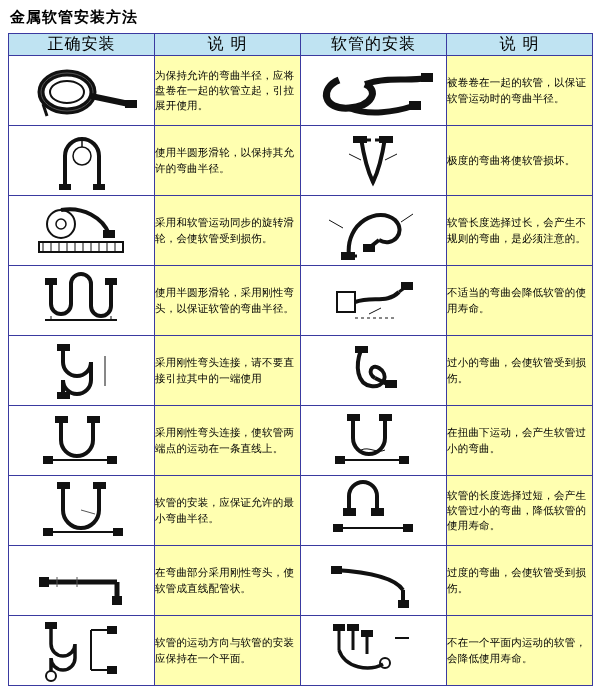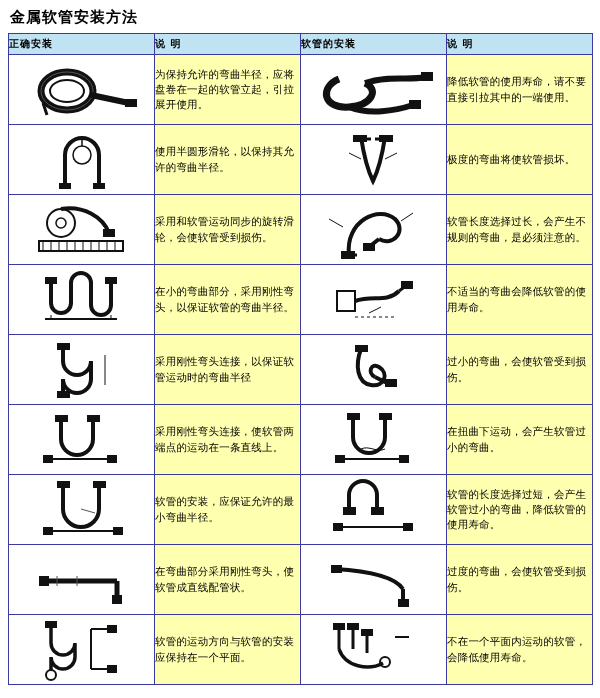--- a/index.html
+++ b/index.html
@@ -35,24 +35,24 @@
     border: 1px solid #2a2a8a;
   }
   table.hose-table td, table.hose-table th {
     border: 1px solid #3a3aa0;
     padding: 0;
     vertical-align: middle;
   }
   thead th {
     background: #bfe3f2;
     color: #000;
-    font-size: 10px;
-    font-weight: bold;
+    font-size: 16px;
+    font-weight: normal;
     height: 20px;
-    text-align: left;
+    text-align: center;
     letter-spacing: 1px;
   }
   .col-img { width: 146px; }
   .col-txt { width: 146px; }
   td.img-cell {
     background: #ffffff;
     text-align: center;
     position: relative;
   }
   td.txt-cell {
@@ -111,21 +111,21 @@
         <td class="txt-cell">为保持允许的弯曲半径，应将盘卷在一起的软管立起，引拉展开使用。</td>
         <td class="img-cell">
           <svg class="fig" width="130" height="62" viewBox="0 0 130 62">
             <path d="M30 20 C10 28 14 50 40 48 C64 46 70 30 56 24" fill="none" stroke="#111" stroke-width="7"></path>
             <path d="M56 24 C80 16 100 22 116 18" fill="none" stroke="#111" stroke-width="6"></path>
             <rect x="112" y="13" width="12" height="9" fill="#111"></rect>
             <path d="M40 48 C60 56 86 52 104 46" fill="none" stroke="#111" stroke-width="6"></path>
             <rect x="100" y="41" width="12" height="9" fill="#111"></rect>
           </svg>
         </td>
-        <td class="txt-cell">降低软管的使用寿命，请不要直接引拉其中的一端使用。</td>
+        <td class="txt-cell">被卷卷在一起的软管，以保证软管运动时的弯曲半径。</td>
       </tr>
 
       <tr class="r">
         <td class="img-cell">
           <svg class="fig" width="130" height="62" viewBox="0 0 130 62">
             <path d="M48 56 L48 26 A17 17 0 0 1 82 26 L82 56" fill="none" stroke="#111" stroke-width="4"></path>
             <circle cx="65" cy="26" r="9" fill="none" stroke="#111" stroke-width="1.5"></circle>
             <path d="M44 56 h8 M78 56 h8" stroke="#111" stroke-width="3"></path>
             <rect x="42" y="54" width="12" height="6" fill="#111"></rect>
             <rect x="76" y="54" width="12" height="6" fill="#111"></rect>
@@ -174,21 +174,21 @@
         <td class="img-cell">
           <svg class="fig" width="130" height="62" viewBox="0 0 130 62">
             <path d="M34 12 L34 34 A10 10 0 0 0 54 34 L54 14" fill="none" stroke="#111" stroke-width="4"></path>
             <path d="M54 14 A10 10 0 0 1 74 14 L74 36 A10 10 0 0 0 94 36 L94 14" fill="none" stroke="#111" stroke-width="4"></path>
             <path d="M28 50 h72" stroke="#111" stroke-width="2"></path>
             <rect x="28" y="8" width="12" height="7" fill="#111"></rect>
             <rect x="88" y="8" width="12" height="7" fill="#111"></rect>
             <path d="M34 50 v-4 M94 50 v-4" stroke="#111" stroke-width="1"></path>
           </svg>
         </td>
-        <td class="txt-cell">在小的弯曲部分，采用刚性弯头，以保证软管的弯曲半径。</td>
+        <td class="txt-cell">使用半圆形滑轮，采用刚性弯头，以保证软管的弯曲半径。</td>
         <td class="img-cell">
           <svg class="fig" width="130" height="62" viewBox="0 0 130 62">
             <rect x="28" y="22" width="18" height="20" fill="none" stroke="#111" stroke-width="2"></rect>
             <path d="M46 32 C64 26 78 34 90 22" fill="none" stroke="#111" stroke-width="4"></path>
             <path d="M90 22 L98 16" stroke="#111" stroke-width="3"></path>
             <rect x="92" y="12" width="12" height="8" fill="#111"></rect>
             <path d="M60 44 L72 38" stroke="#111" stroke-width="1"></path>
             <path d="M46 48 L86 48" stroke="#111" stroke-width="1" stroke-dasharray="3 3"></path>
           </svg>
         </td>
@@ -197,21 +197,21 @@
 
       <tr class="r">
         <td class="img-cell">
           <svg class="fig" width="130" height="62" viewBox="0 0 130 62">
             <path d="M46 8 L46 22 A14 14 0 0 0 74 22 L74 40 A14 14 0 0 1 46 40 L46 54" fill="none" stroke="#111" stroke-width="4"></path>
             <rect x="40" y="4" width="13" height="7" fill="#111"></rect>
             <rect x="40" y="52" width="13" height="7" fill="#111"></rect>
             <path d="M88 16 L88 46" stroke="#111" stroke-width="1"></path>
           </svg>
         </td>
-        <td class="txt-cell">采用刚性弯头连接，以保证软管运动时的弯曲半径</td>
+        <td class="txt-cell">采用刚性弯头连接，请不要直接引拉其中的一端使用</td>
         <td class="img-cell">
           <svg class="fig" width="130" height="62" viewBox="0 0 130 62">
             <path d="M52 10 C46 26 48 44 62 46 C76 48 80 34 70 28 C62 23 58 34 66 38" fill="none" stroke="#111" stroke-width="4"></path>
             <rect x="46" y="6" width="13" height="7" fill="#111"></rect>
             <path d="M66 38 L78 44" stroke="#111" stroke-width="4"></path>
             <rect x="76" y="40" width="12" height="8" fill="#111"></rect>
           </svg>
         </td>
         <td class="txt-cell">过小的弯曲，会使软管受到损伤。</td>
       </tr>

